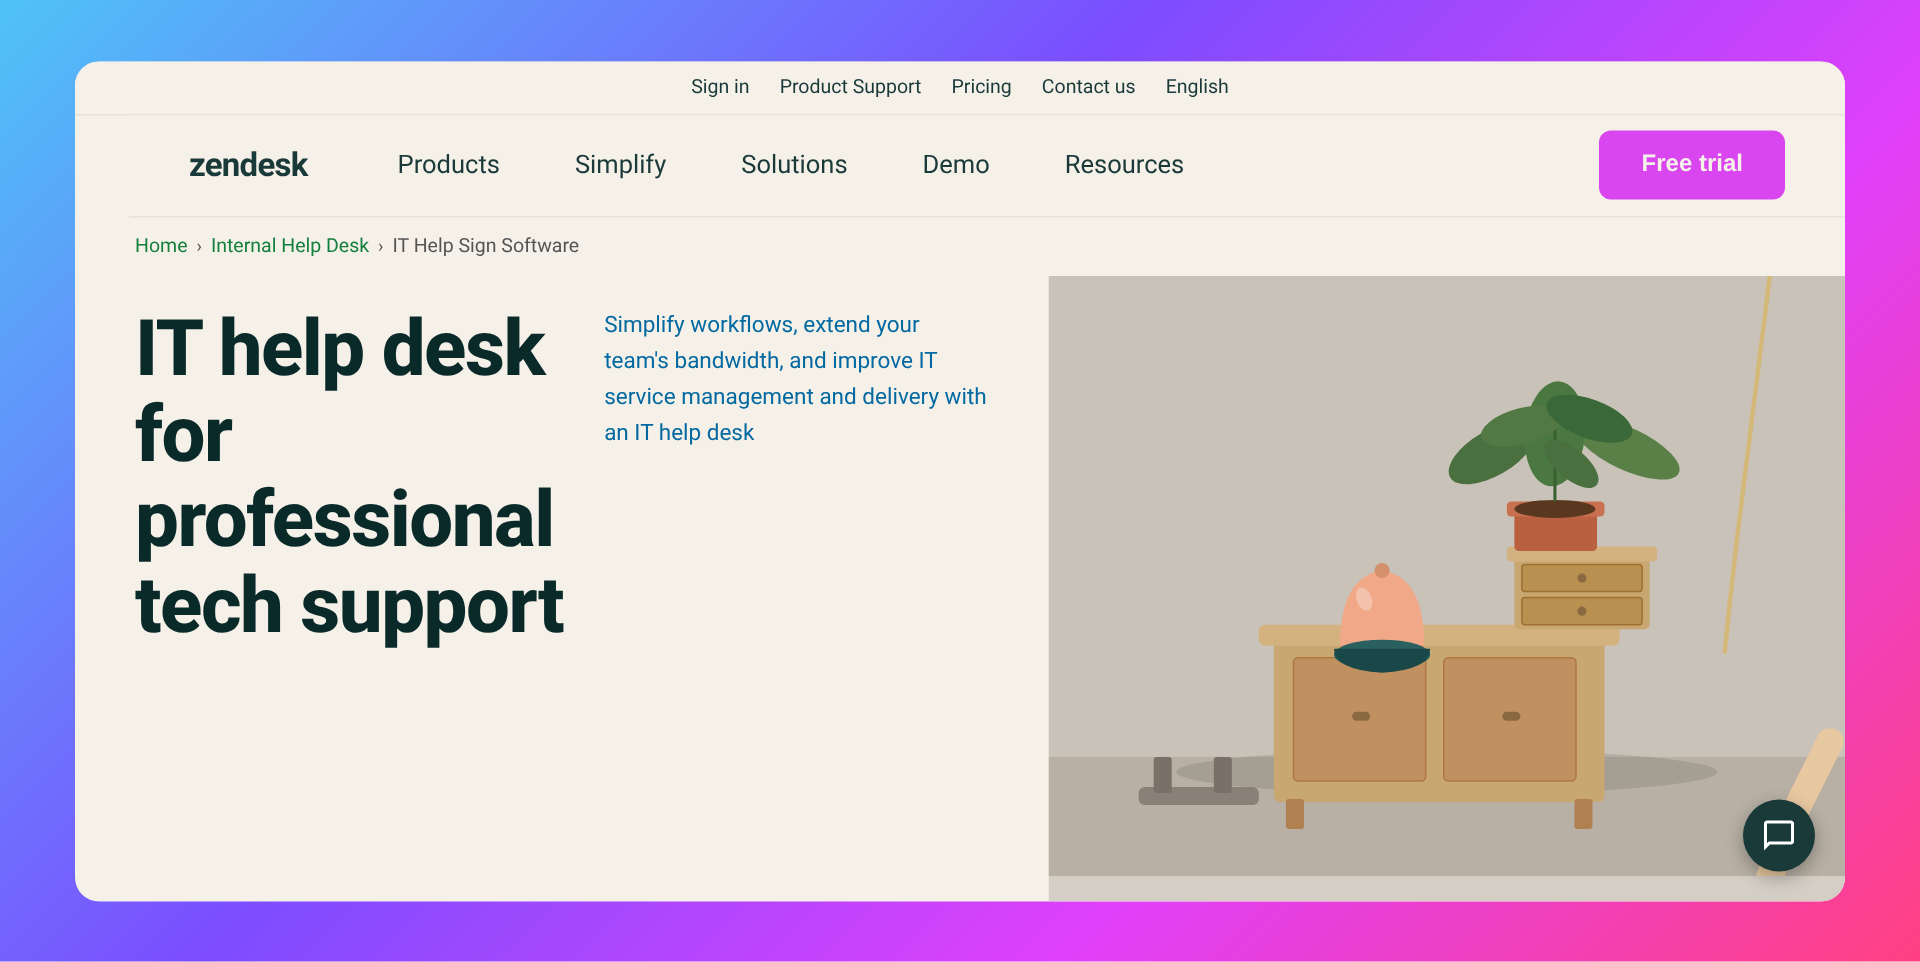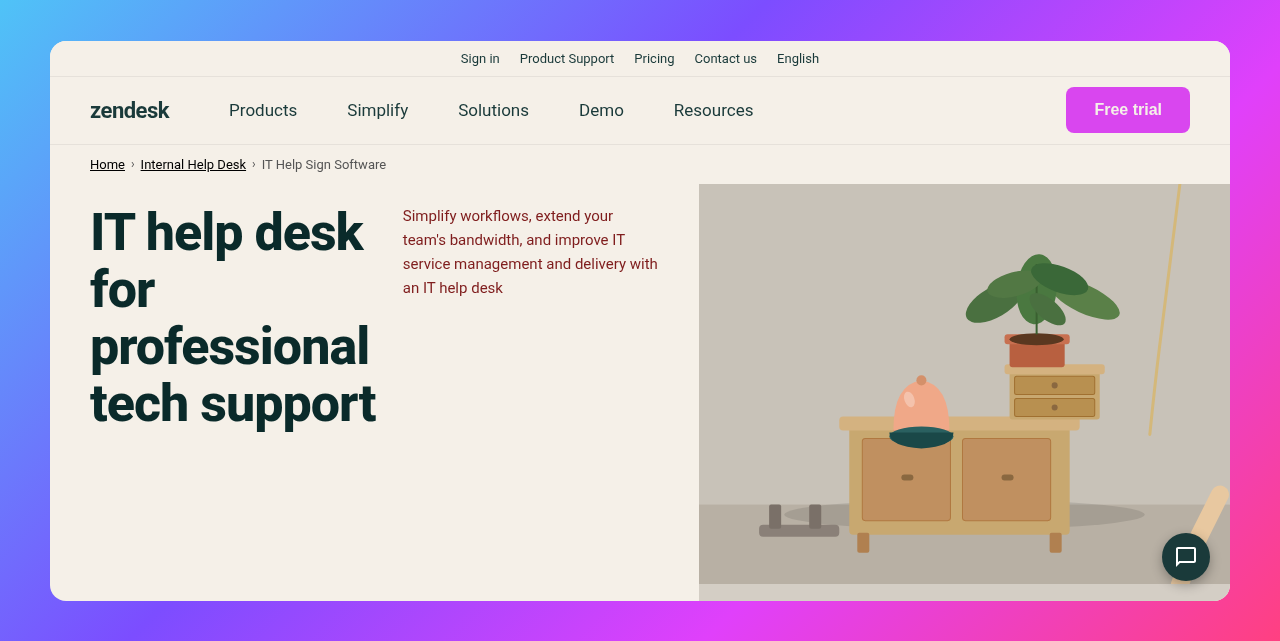--- a/index.html
+++ b/index.html
@@ -45,20 +45,21 @@
     }
 
     
     .main-nav {
       display: flex;
       align-items: center;
       padding: 0 40px;
       height: 68px;
       background: #f5f0e8;
       border-bottom: 1px solid rgba(0,0,0,0.06);
+      margin-left: 36px;
     }
 
     .logo {
       font-size: 22px;
       font-weight: 700;
       color: #1a3a3a;
       letter-spacing: -0.5px;
       margin-right: 60px;
       flex-shrink: 0;
     }
@@ -94,22 +95,21 @@
     .breadcrumb {
       display: flex;
       align-items: center;
       gap: 6px;
       padding: 12px 40px;
       font-size: 13px;
       color: #1a3a3a;
     }
 
     .breadcrumb a {
-      color: #000000;
-      text-decoration: underline;
+      color: #15803d;
       cursor: pointer;
     }
 
     .breadcrumb-sep {
       color: #555;
       font-size: 12px;
     }
 
     .breadcrumb-current {
       color: #555;
@@ -134,21 +134,21 @@
       font-size: 52px;
       font-weight: 800;
       color: #0a2a2a;
       line-height: 1.1;
       margin-bottom: 24px;
       letter-spacing: -1px;
     }
 
     .hero-subtitle {
       font-size: 15px;
-      color: #7f1d1d;
+      color: #0369a1;
       line-height: 1.6;
       max-width: 450px;
       margin-left: 12px;
     }
 
     
     .hero-image {
       flex: 0 0 45%;
       position: relative;
       overflow: hidden;

